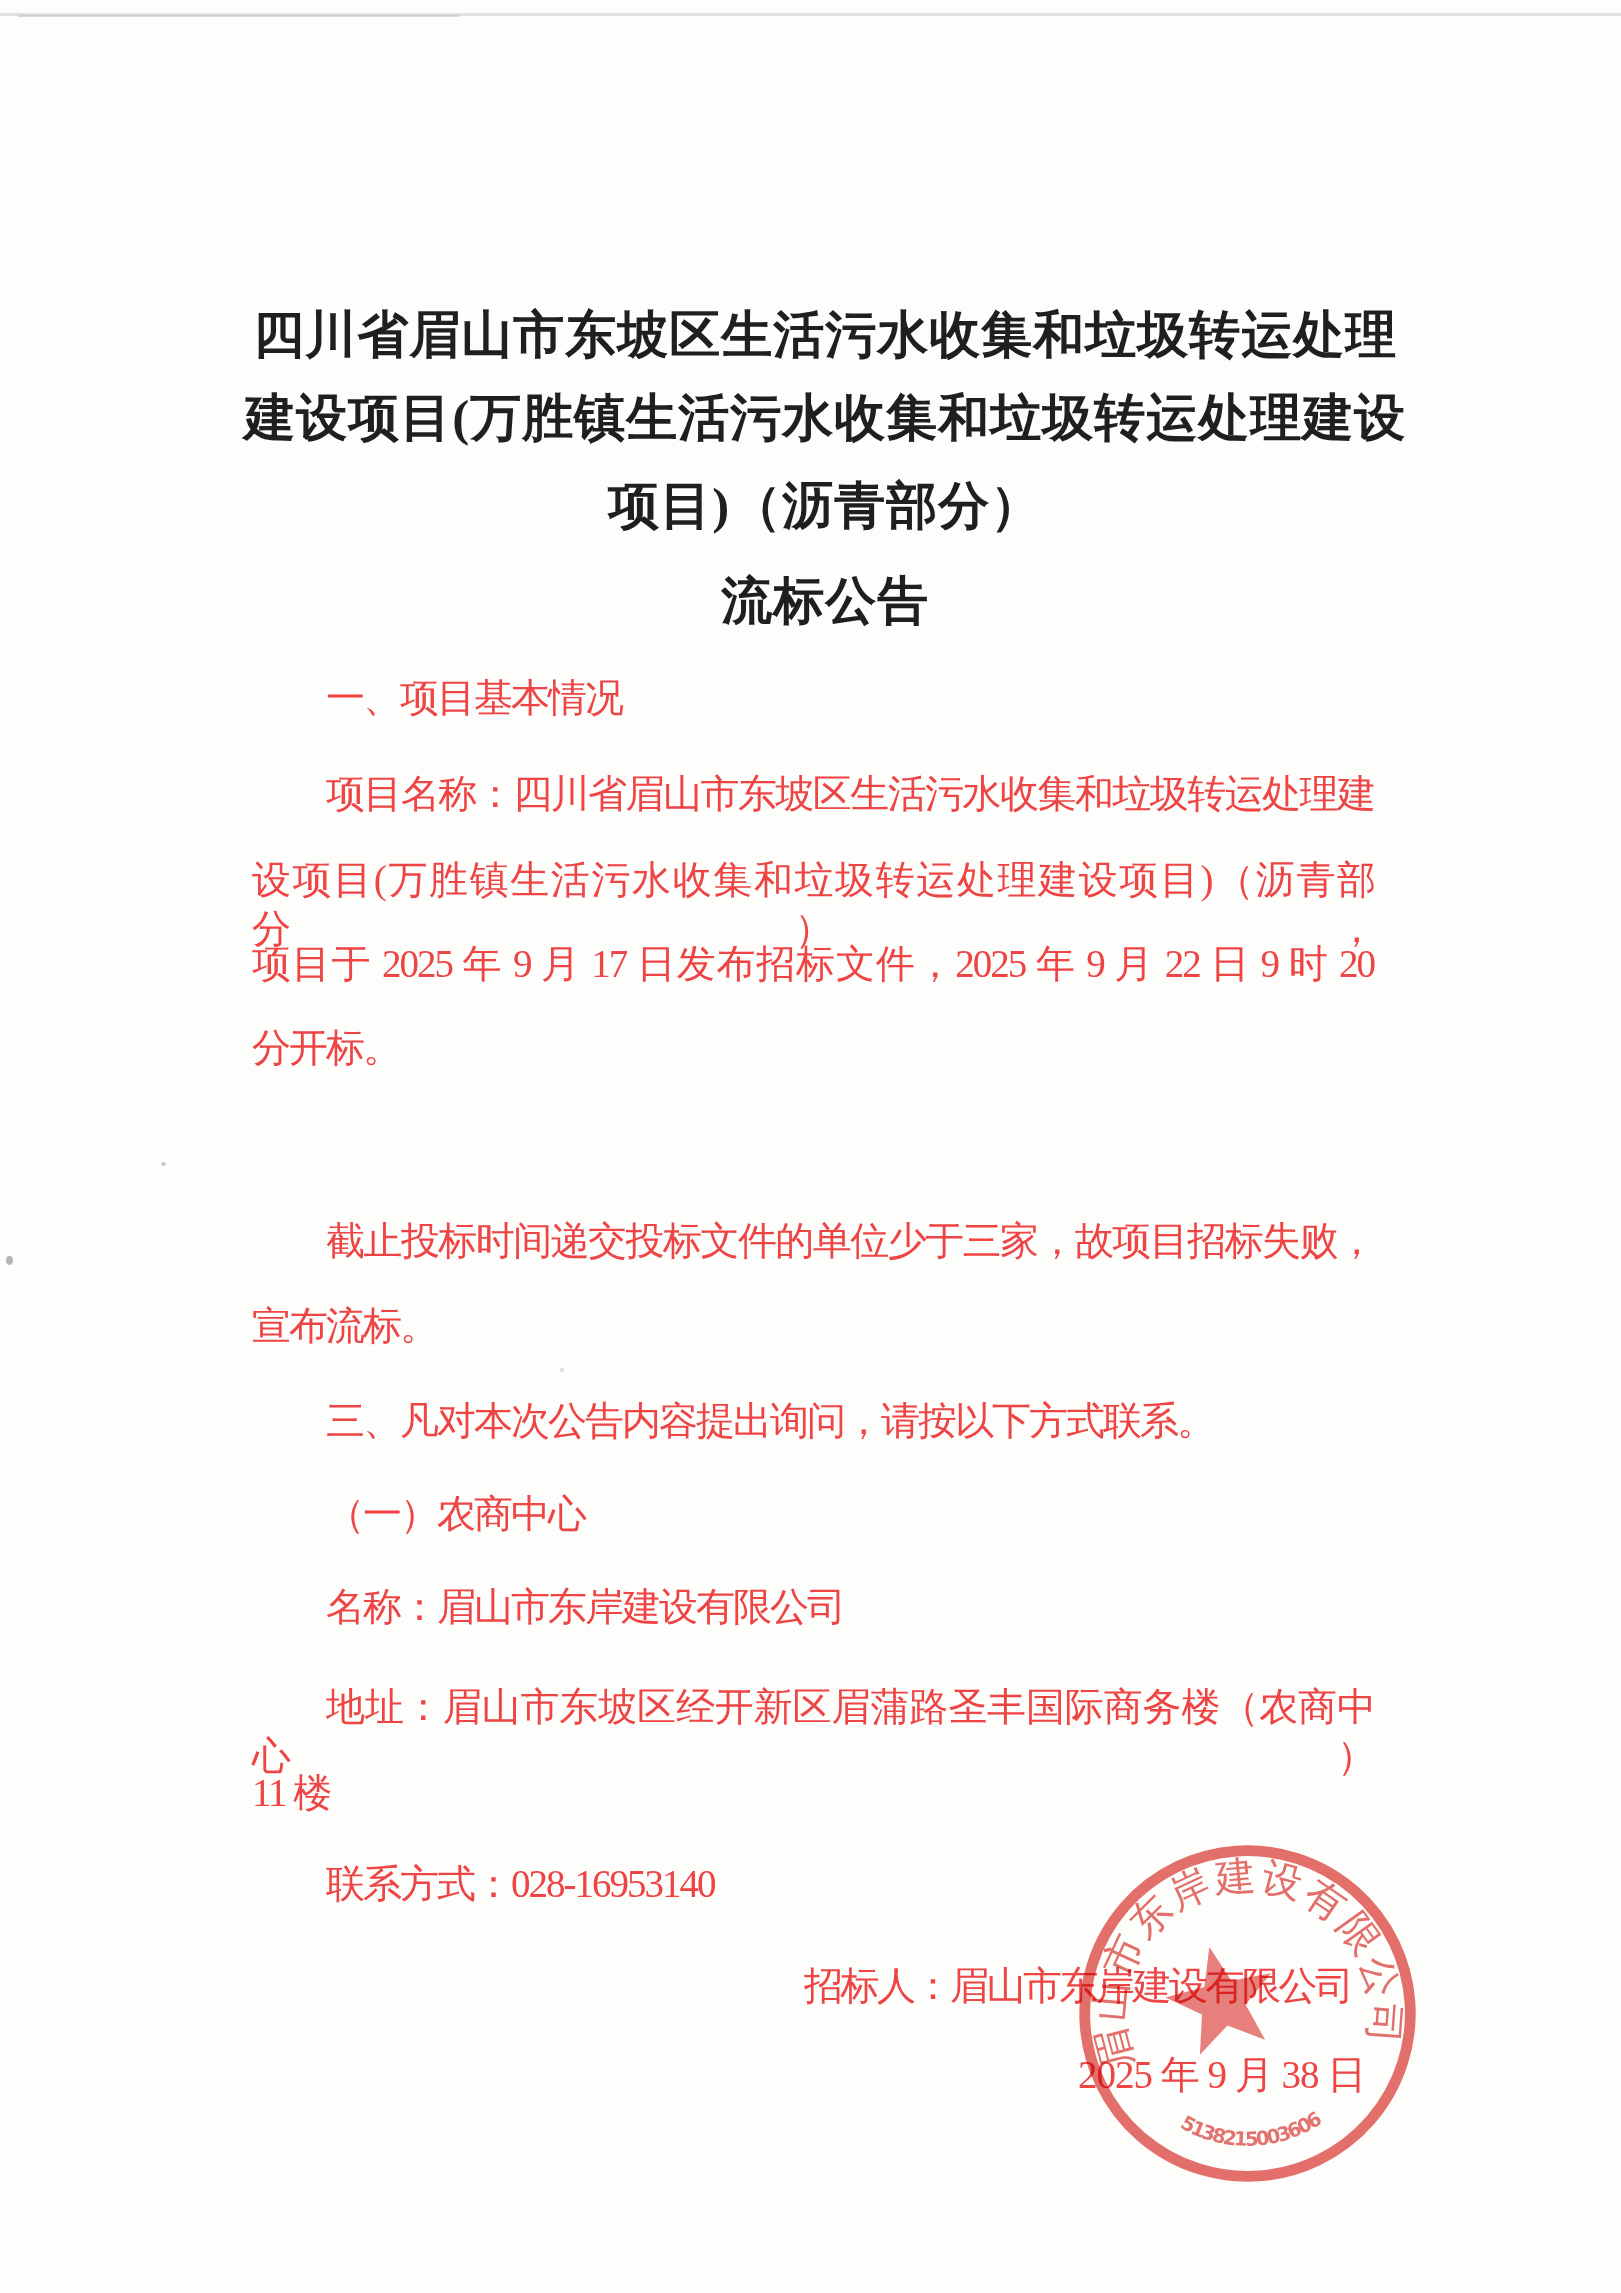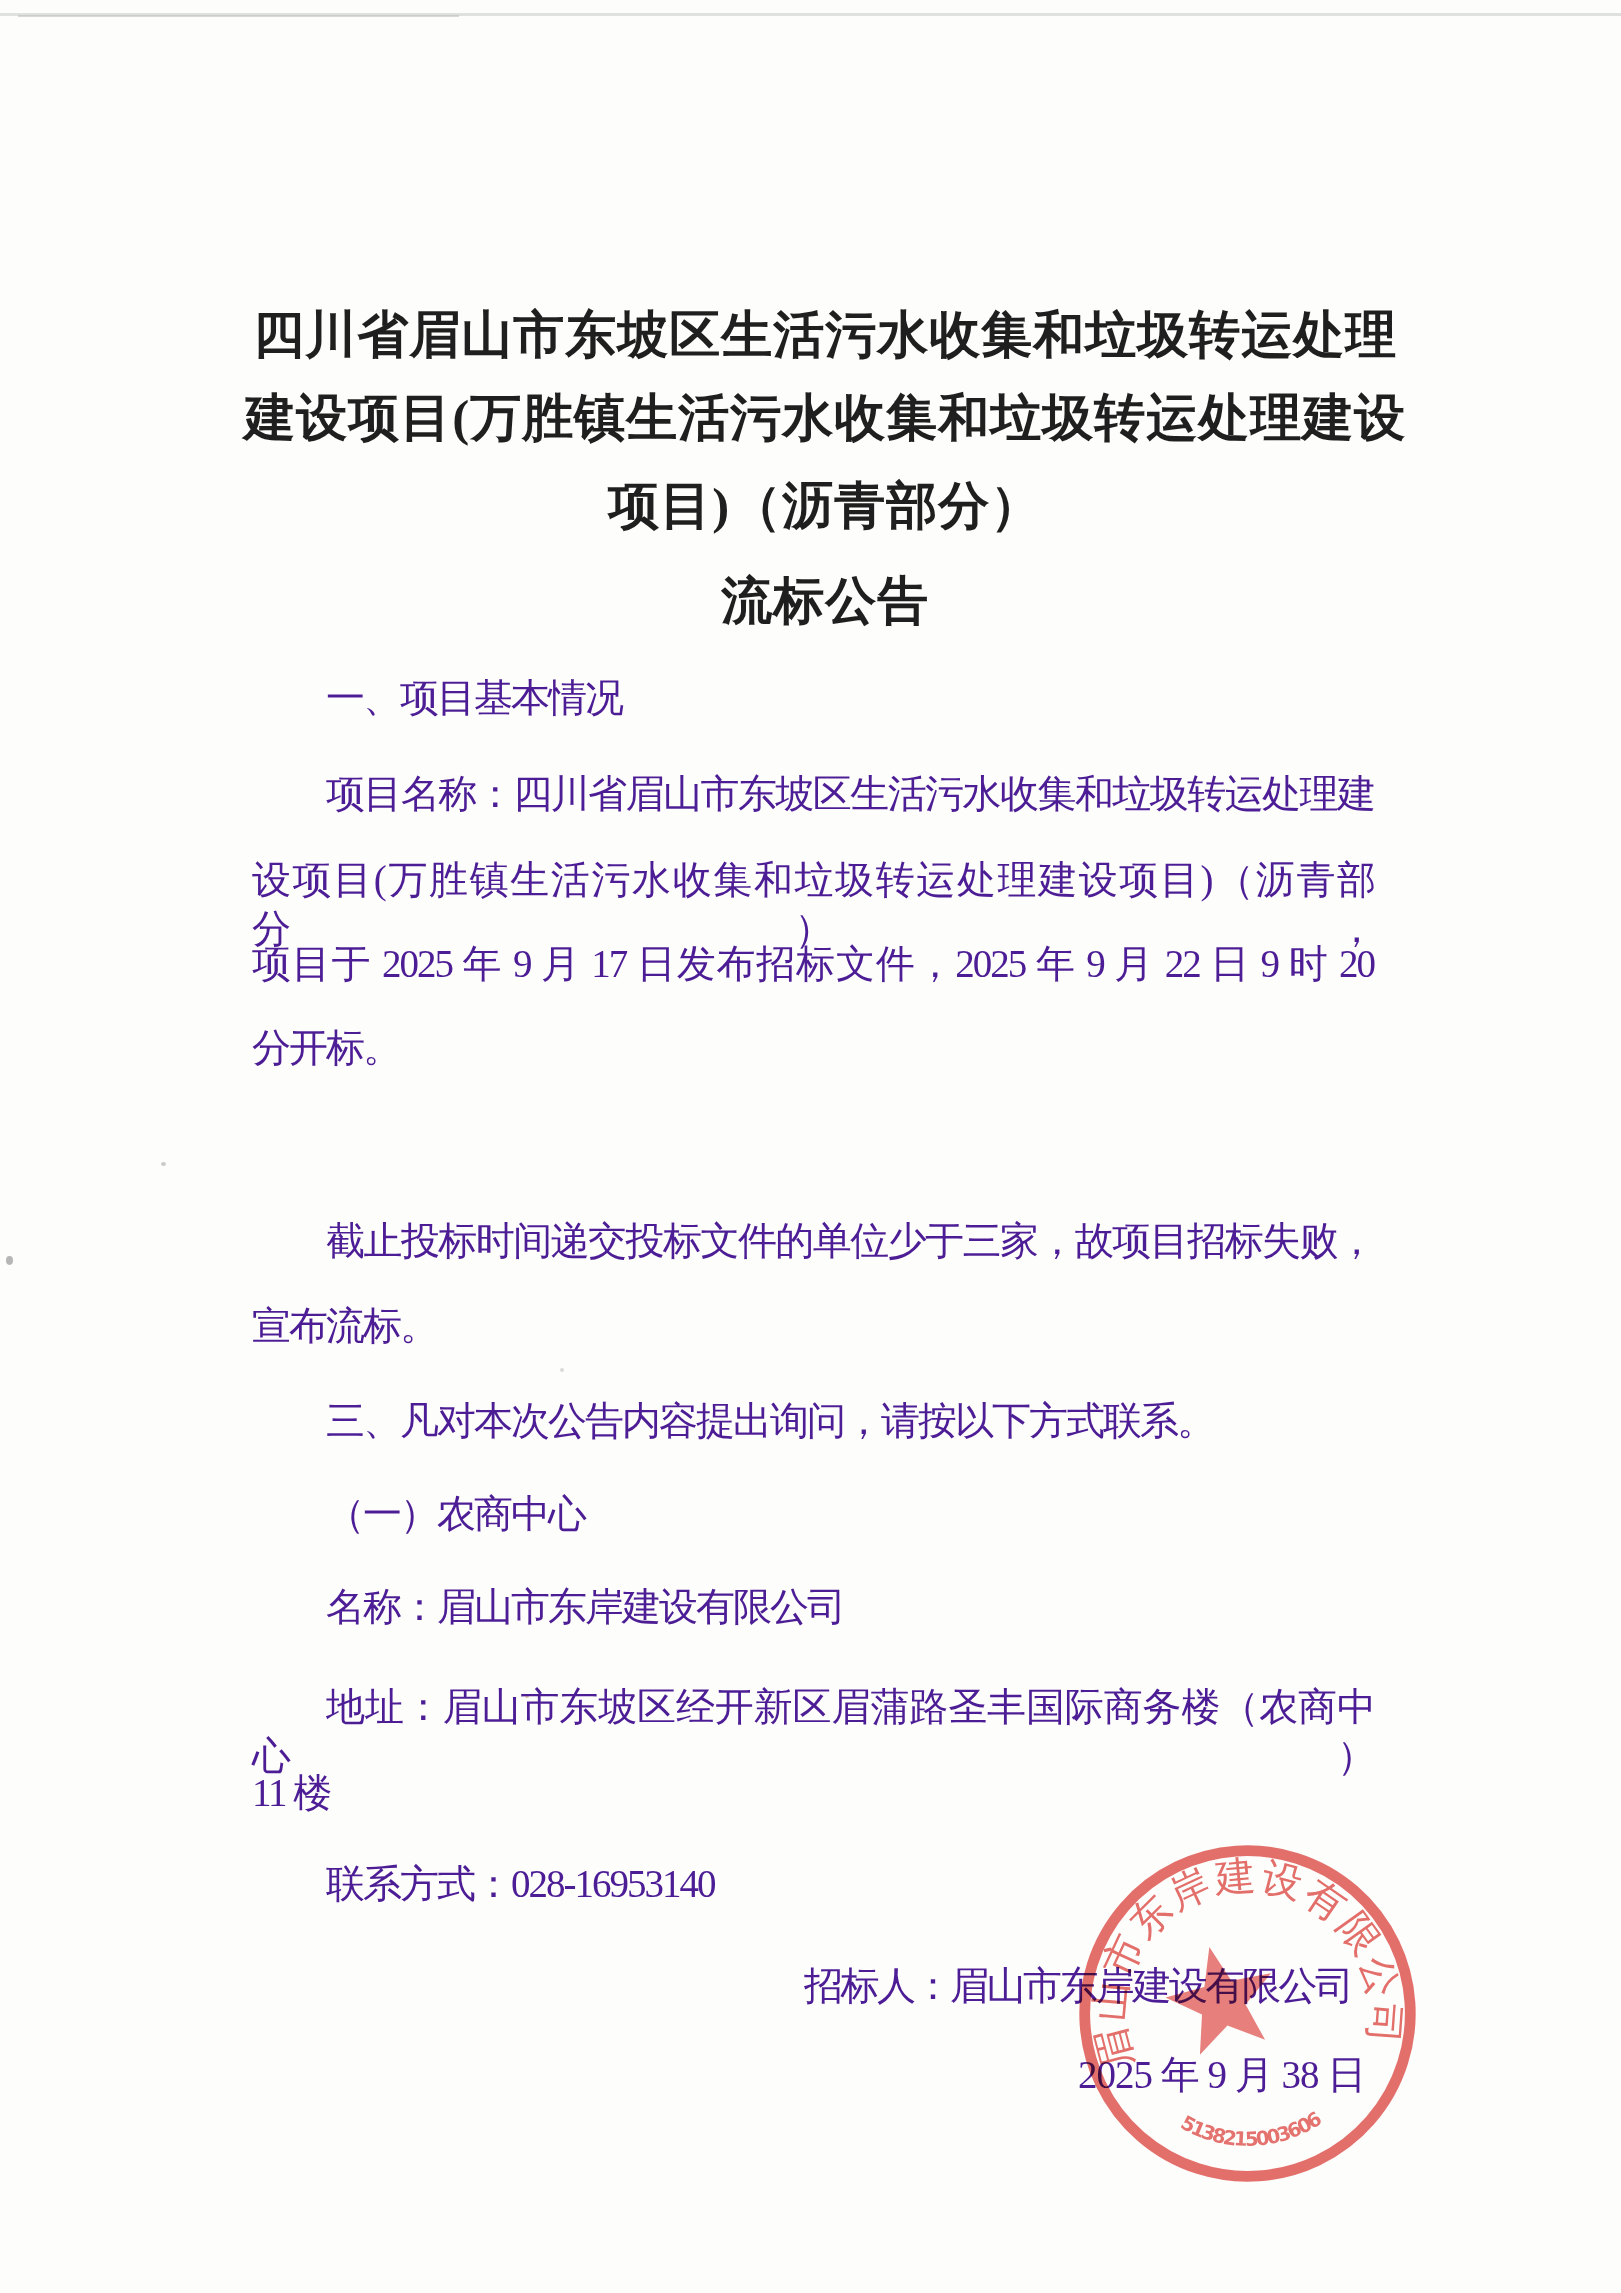--- a/index.html
+++ b/index.html
@@ -22,21 +22,21 @@
 
   .tl{
     position:absolute;left:14.7px;width:1621px;
     text-align:center;font-weight:bold;
     font-size:51px;line-height:59px;letter-spacing:1px;
     white-space:nowrap;color:#1f1f1f;
   }
   .ln{
     position:absolute;left:252px;
     font-size:39px;line-height:49px;letter-spacing:-2px;
-    white-space:nowrap;color:#4c1d95;
+    white-space:nowrap;color:#ef4444;
   }
   .ind{text-indent:74px;}
   .just{
     width:1122px;white-space:normal;
     text-align:justify;text-align-last:justify;
   }
   #seal{
     position:absolute;left:1070px;top:1836px;width:355px;height:355px;
     mix-blend-mode:multiply;opacity:.9;
     pointer-events:none;

